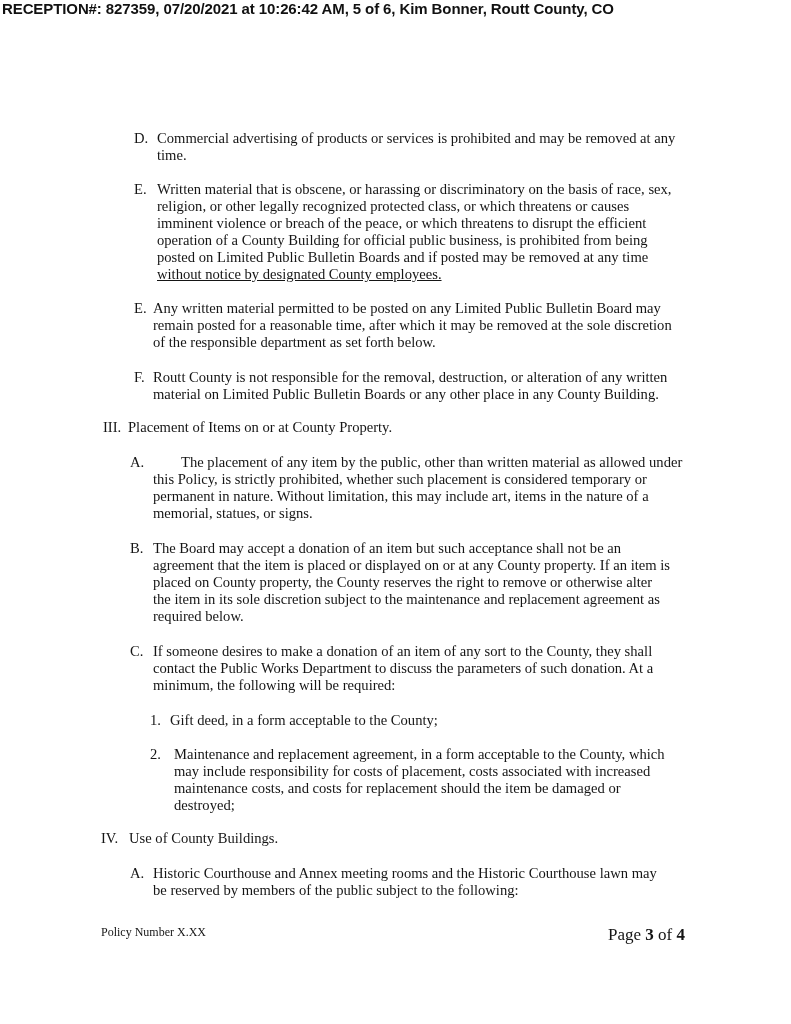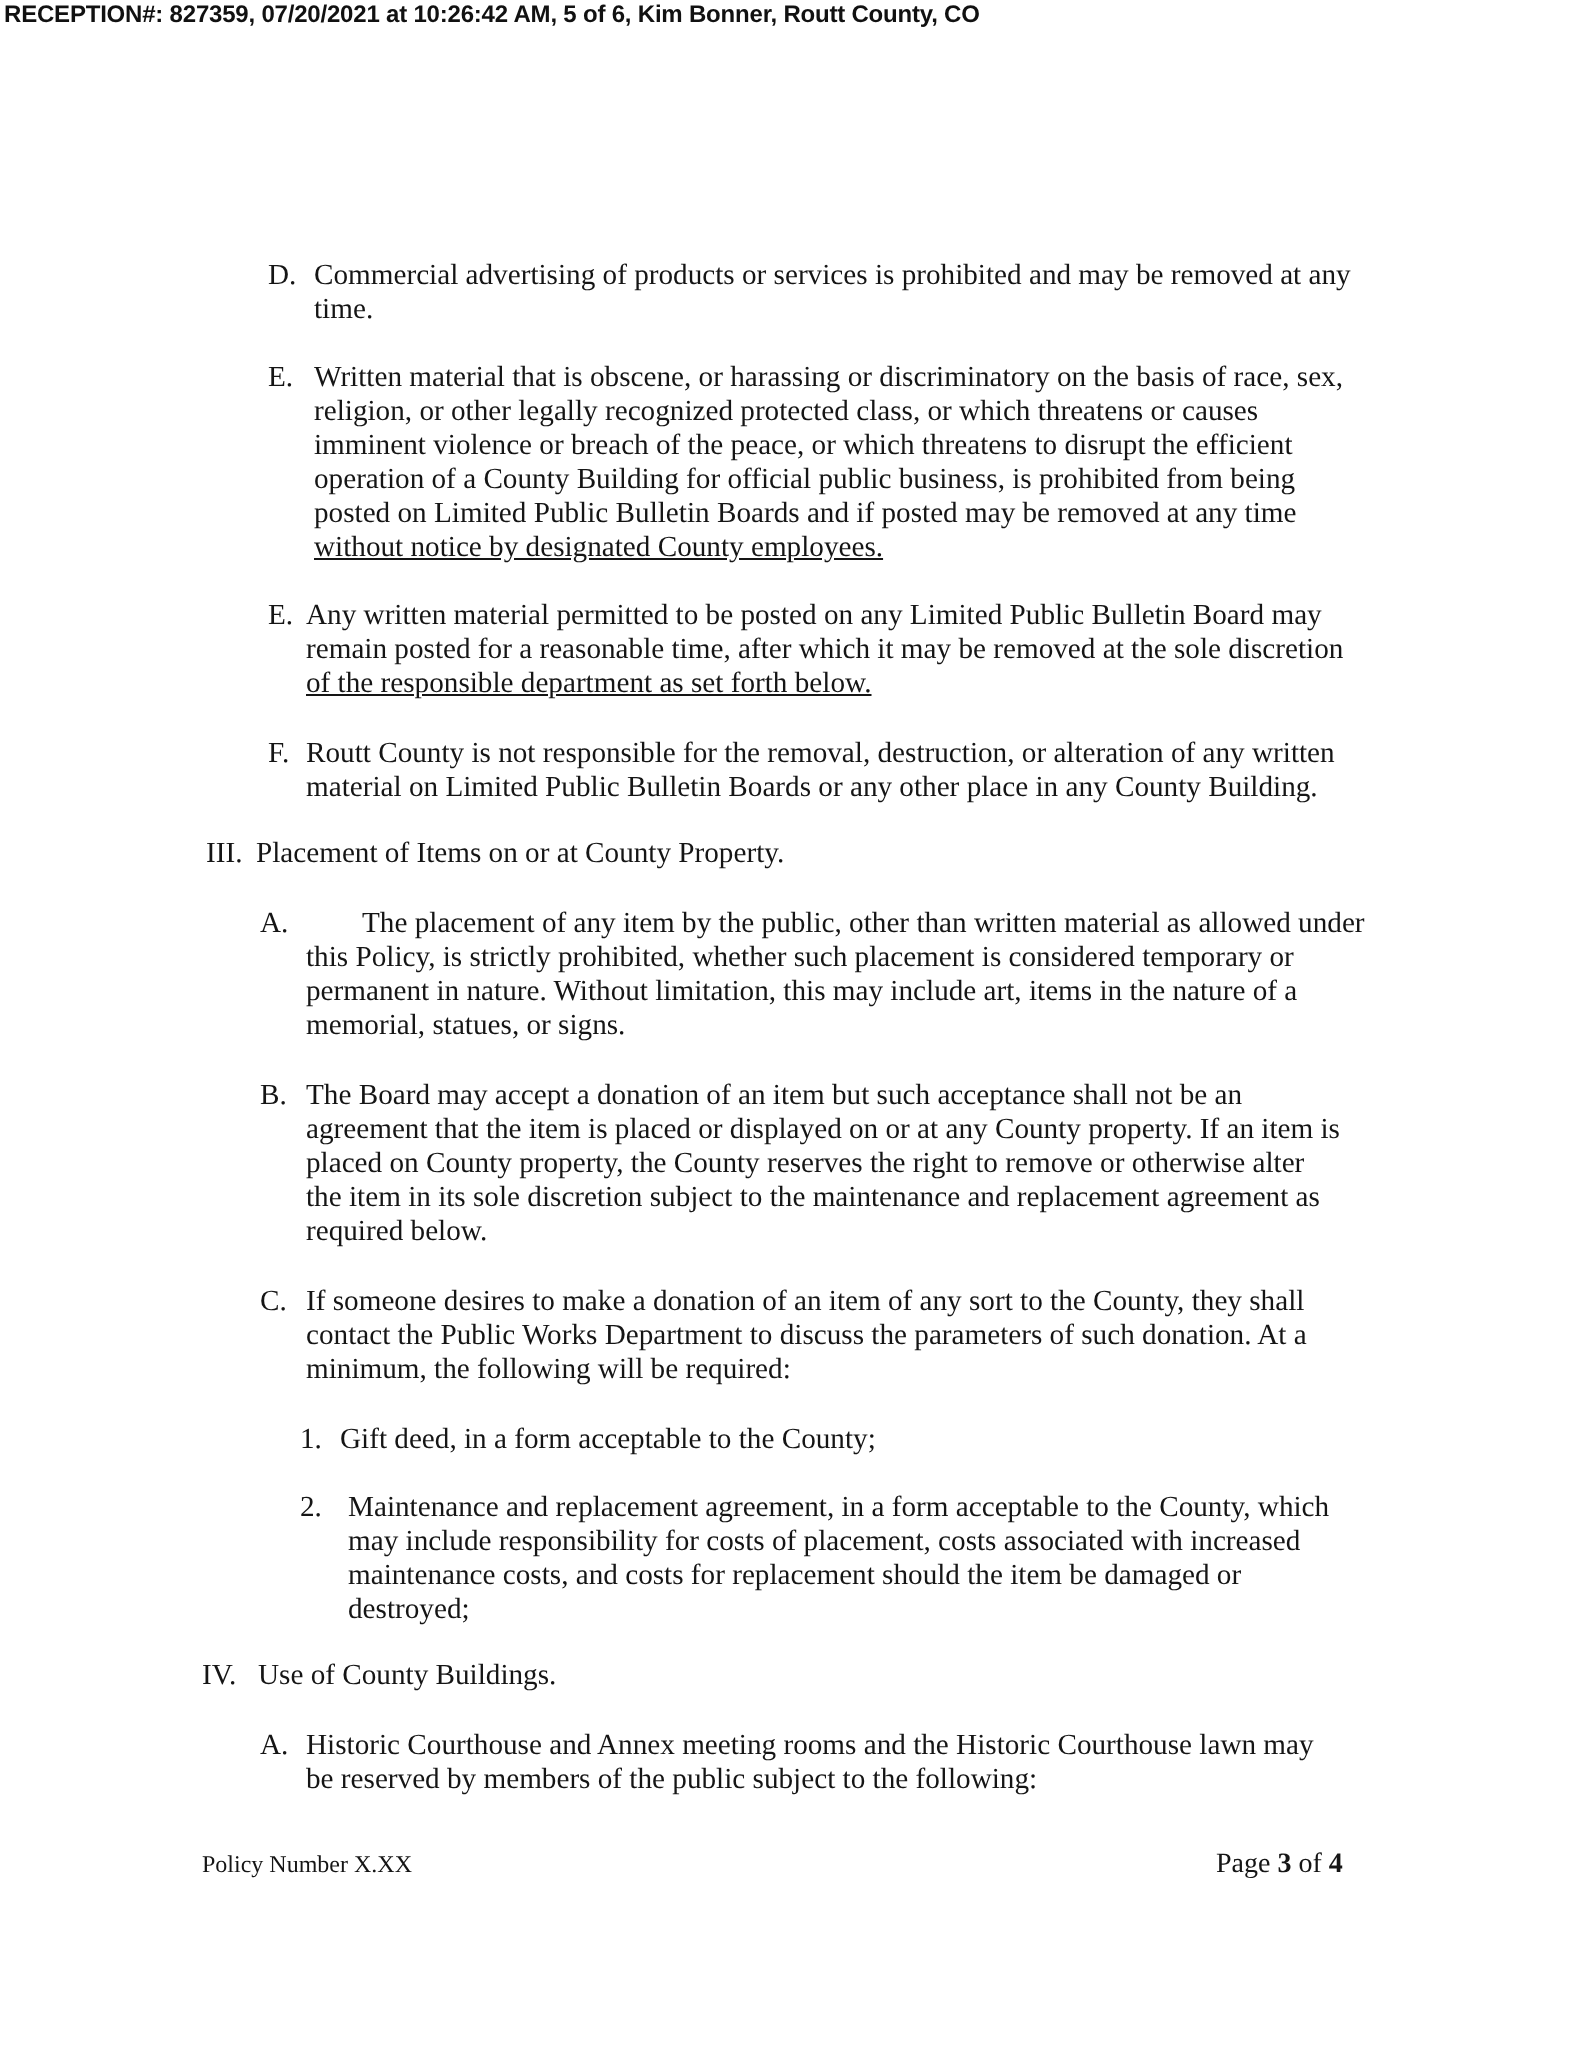--- a/index.html
+++ b/index.html
@@ -1,27 +1,27 @@
 <!DOCTYPE html>
 <html><head>
 <meta charset="utf-8">
 <style>
   html, body { margin: 0; padding: 0; background: #ffffff; }
   body { width: 791px; height: 1024px; position: relative; overflow: hidden; color: #111; }
   .stamp {
     position: absolute; left: 2px; top: 0px;
-    font-family: "Liberation Sans", sans-serif; font-weight: bold; font-size: 12px;
+    font-family: "Liberation Sans", sans-serif; font-weight: bold; font-size: 15px;
     color: #111; white-space: nowrap; letter-spacing: -0.1px;
   }
   .doc { font-family: "Liberation Serif", serif; font-size: 14.6px; color: #151515; }
   .item { position: absolute; }
   .marker { position: absolute; white-space: nowrap; }
   .line { position: absolute; white-space: nowrap; line-height: 17px; }
   .footer-left { position: absolute; left: 101px; top: 925px; white-space: nowrap; font-size: 12px; }
-  .footer-right { position: absolute; left: 608px; top: 925px; white-space: nowrap; font-size: 14px; }
+  .footer-right { position: absolute; left: 608px; top: 925px; white-space: nowrap; font-size: 17px; }
   .footer-right b { font-weight: bold; }
 </style>
 </head>
 <body>
 
 <div class="stamp">RECEPTION#: 827359, 07/20/2021 at 10:26:42 AM, 5 of 6, Kim Bonner, Routt County, CO</div>
 
 <div class="doc">
 
   <div class="item">
@@ -37,21 +37,21 @@
     <span class="line" style="left:157px; top:215px;">imminent violence or breach of the peace, or which threatens to disrupt the efficient</span>
     <span class="line" style="left:157px; top:232px;">operation of a County Building for official public business, is prohibited from being</span>
     <span class="line" style="left:157px; top:249px;">posted on Limited Public Bulletin Boards and if posted may be removed at any time</span>
     <span class="line" style="left:157px; top:266px;text-decoration:underline;">without notice by designated County employees.</span>
   </div>
 
   <div class="item">
     <span class="marker" style="left:134px; top:300px;">E.</span>
     <span class="line" style="left:153px; top:300px;">Any written material permitted to be posted on any Limited Public Bulletin Board may</span>
     <span class="line" style="left:153px; top:317px;">remain posted for a reasonable time, after which it may be removed at the sole discretion</span>
-    <span class="line" style="left:153px; top:334px;text-decoration:underline;">of the responsible department as set forth below.</span>
+    <span class="line" style="left:153px; top:334px;">of the responsible department as set forth below.</span>
   </div>
 
   <div class="item">
     <span class="marker" style="left:134px; top:369px;">F.</span>
     <span class="line" style="left:153px; top:369px;">Routt County is not responsible for the removal, destruction, or alteration of any written</span>
     <span class="line" style="left:153px; top:386px;">material on Limited Public Bulletin Boards or any other place in any County Building.</span>
   </div>
 
   <div class="item">
     <span class="marker" style="left:103px; top:419px;">III.</span>

